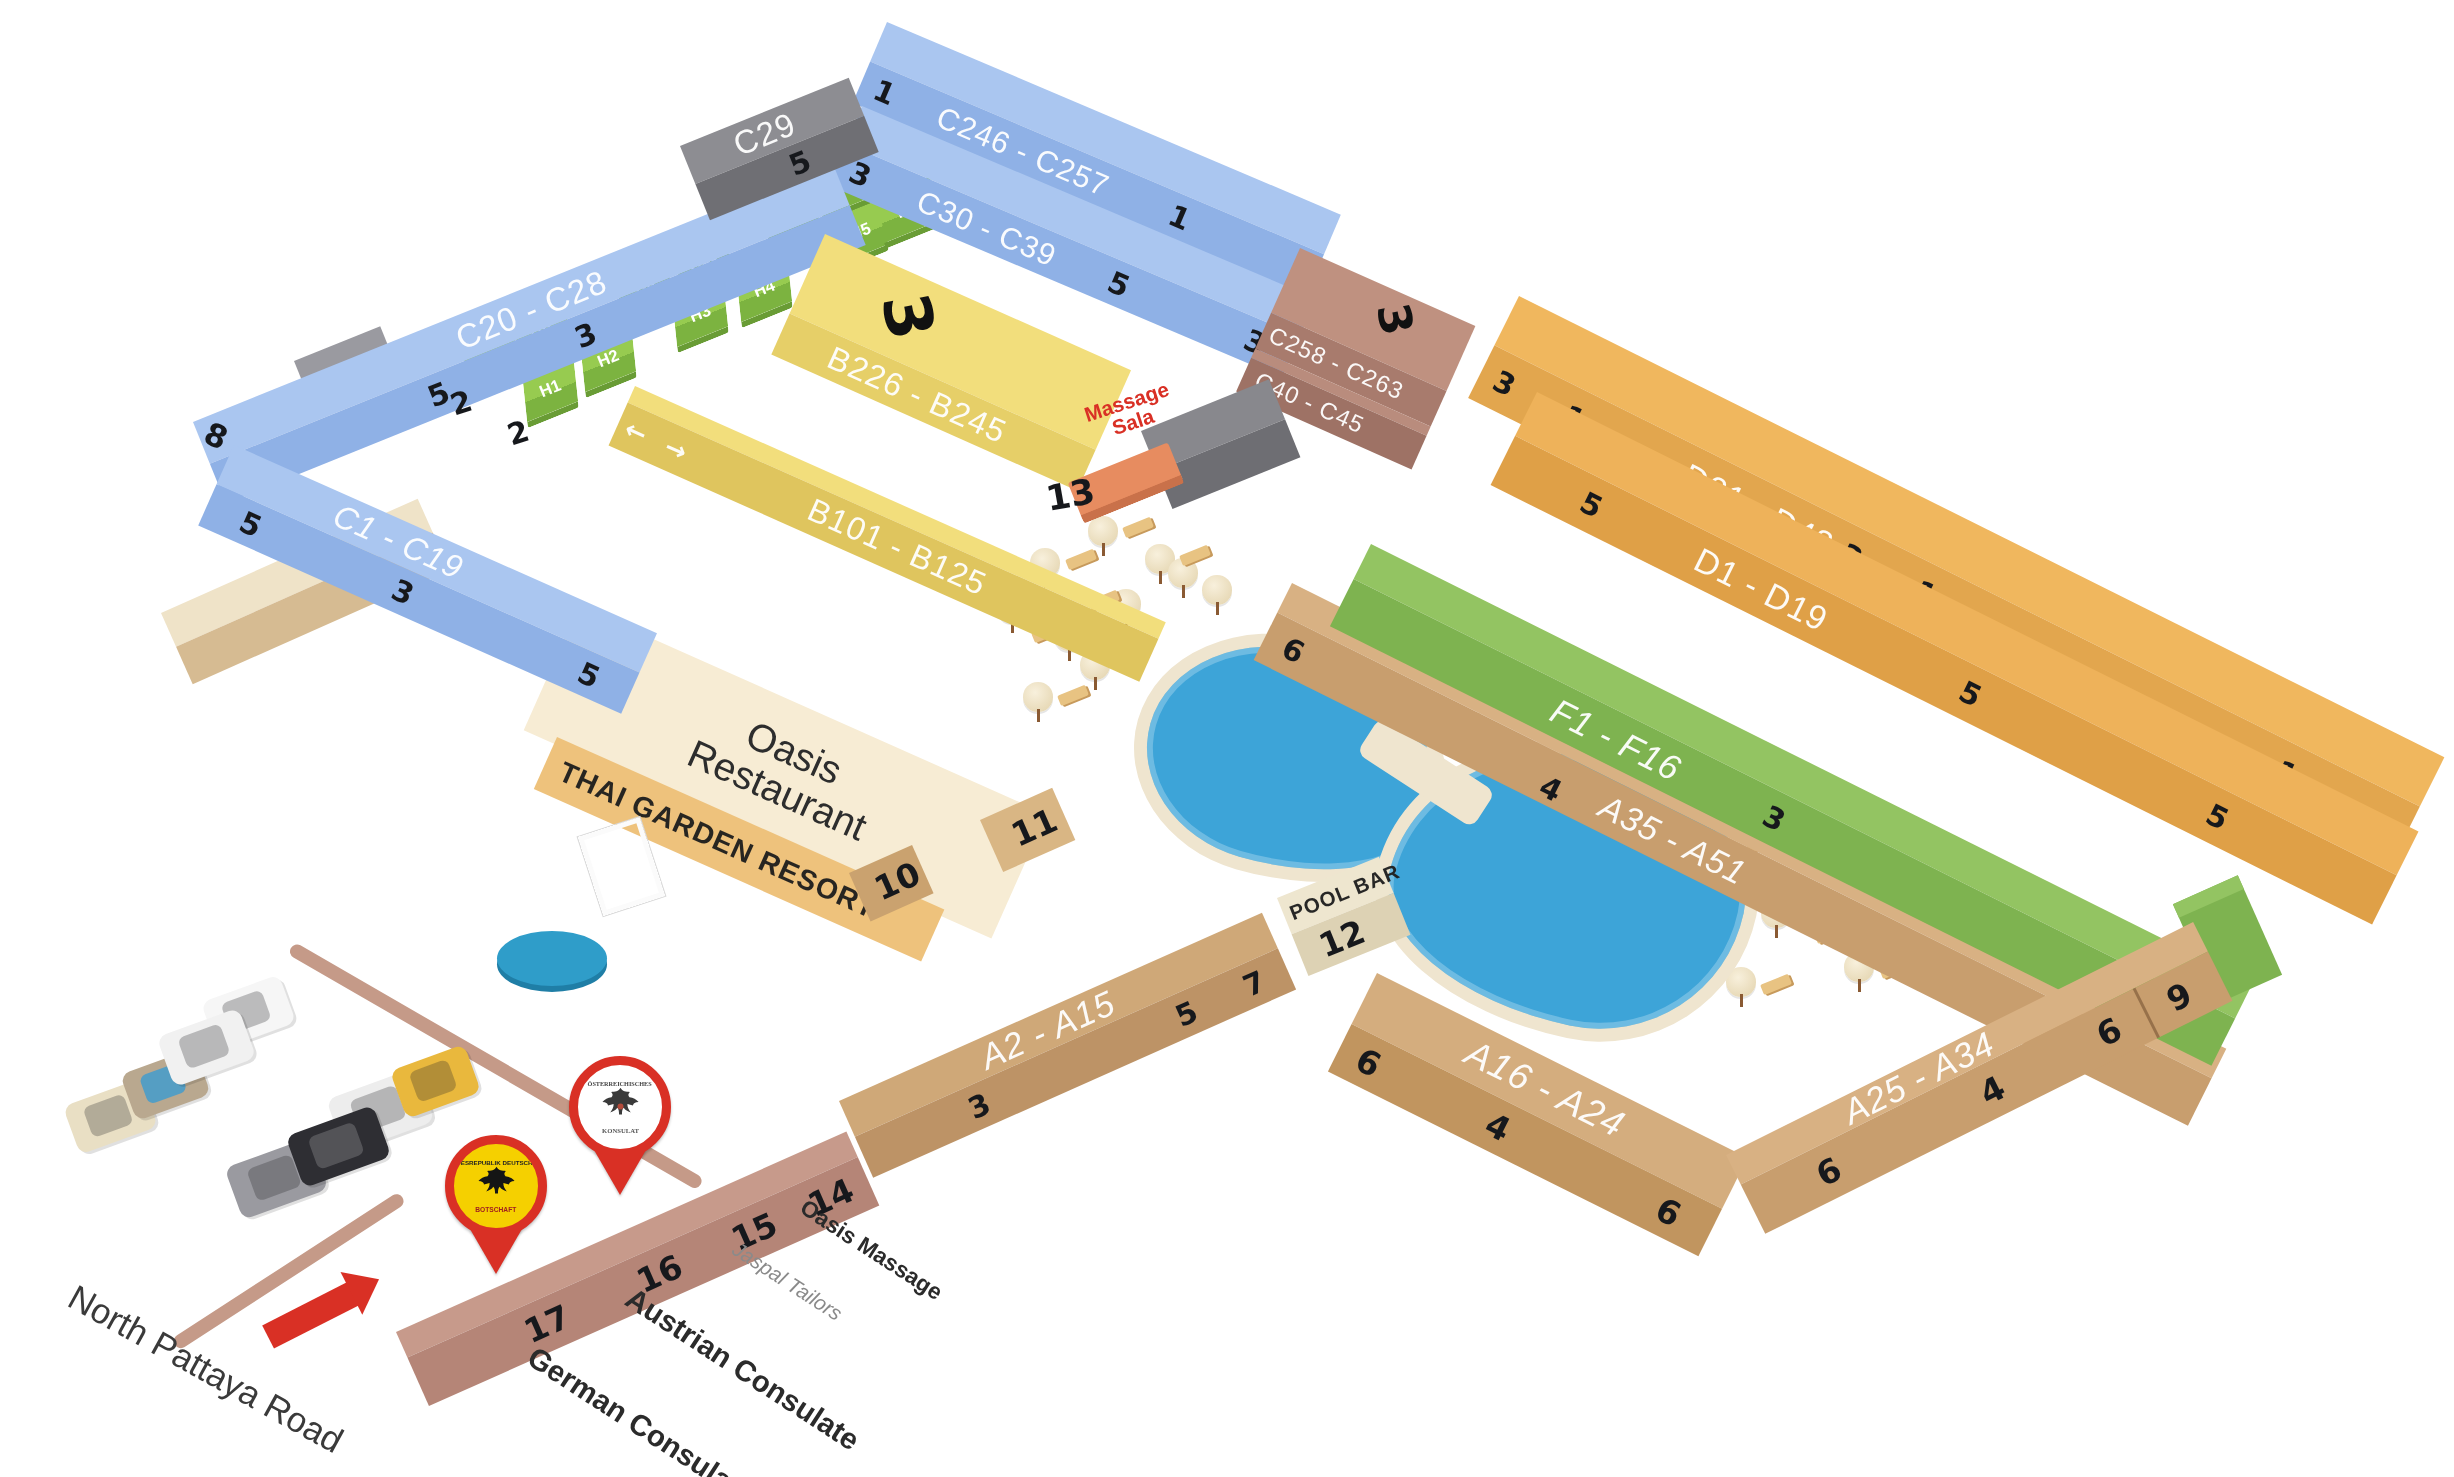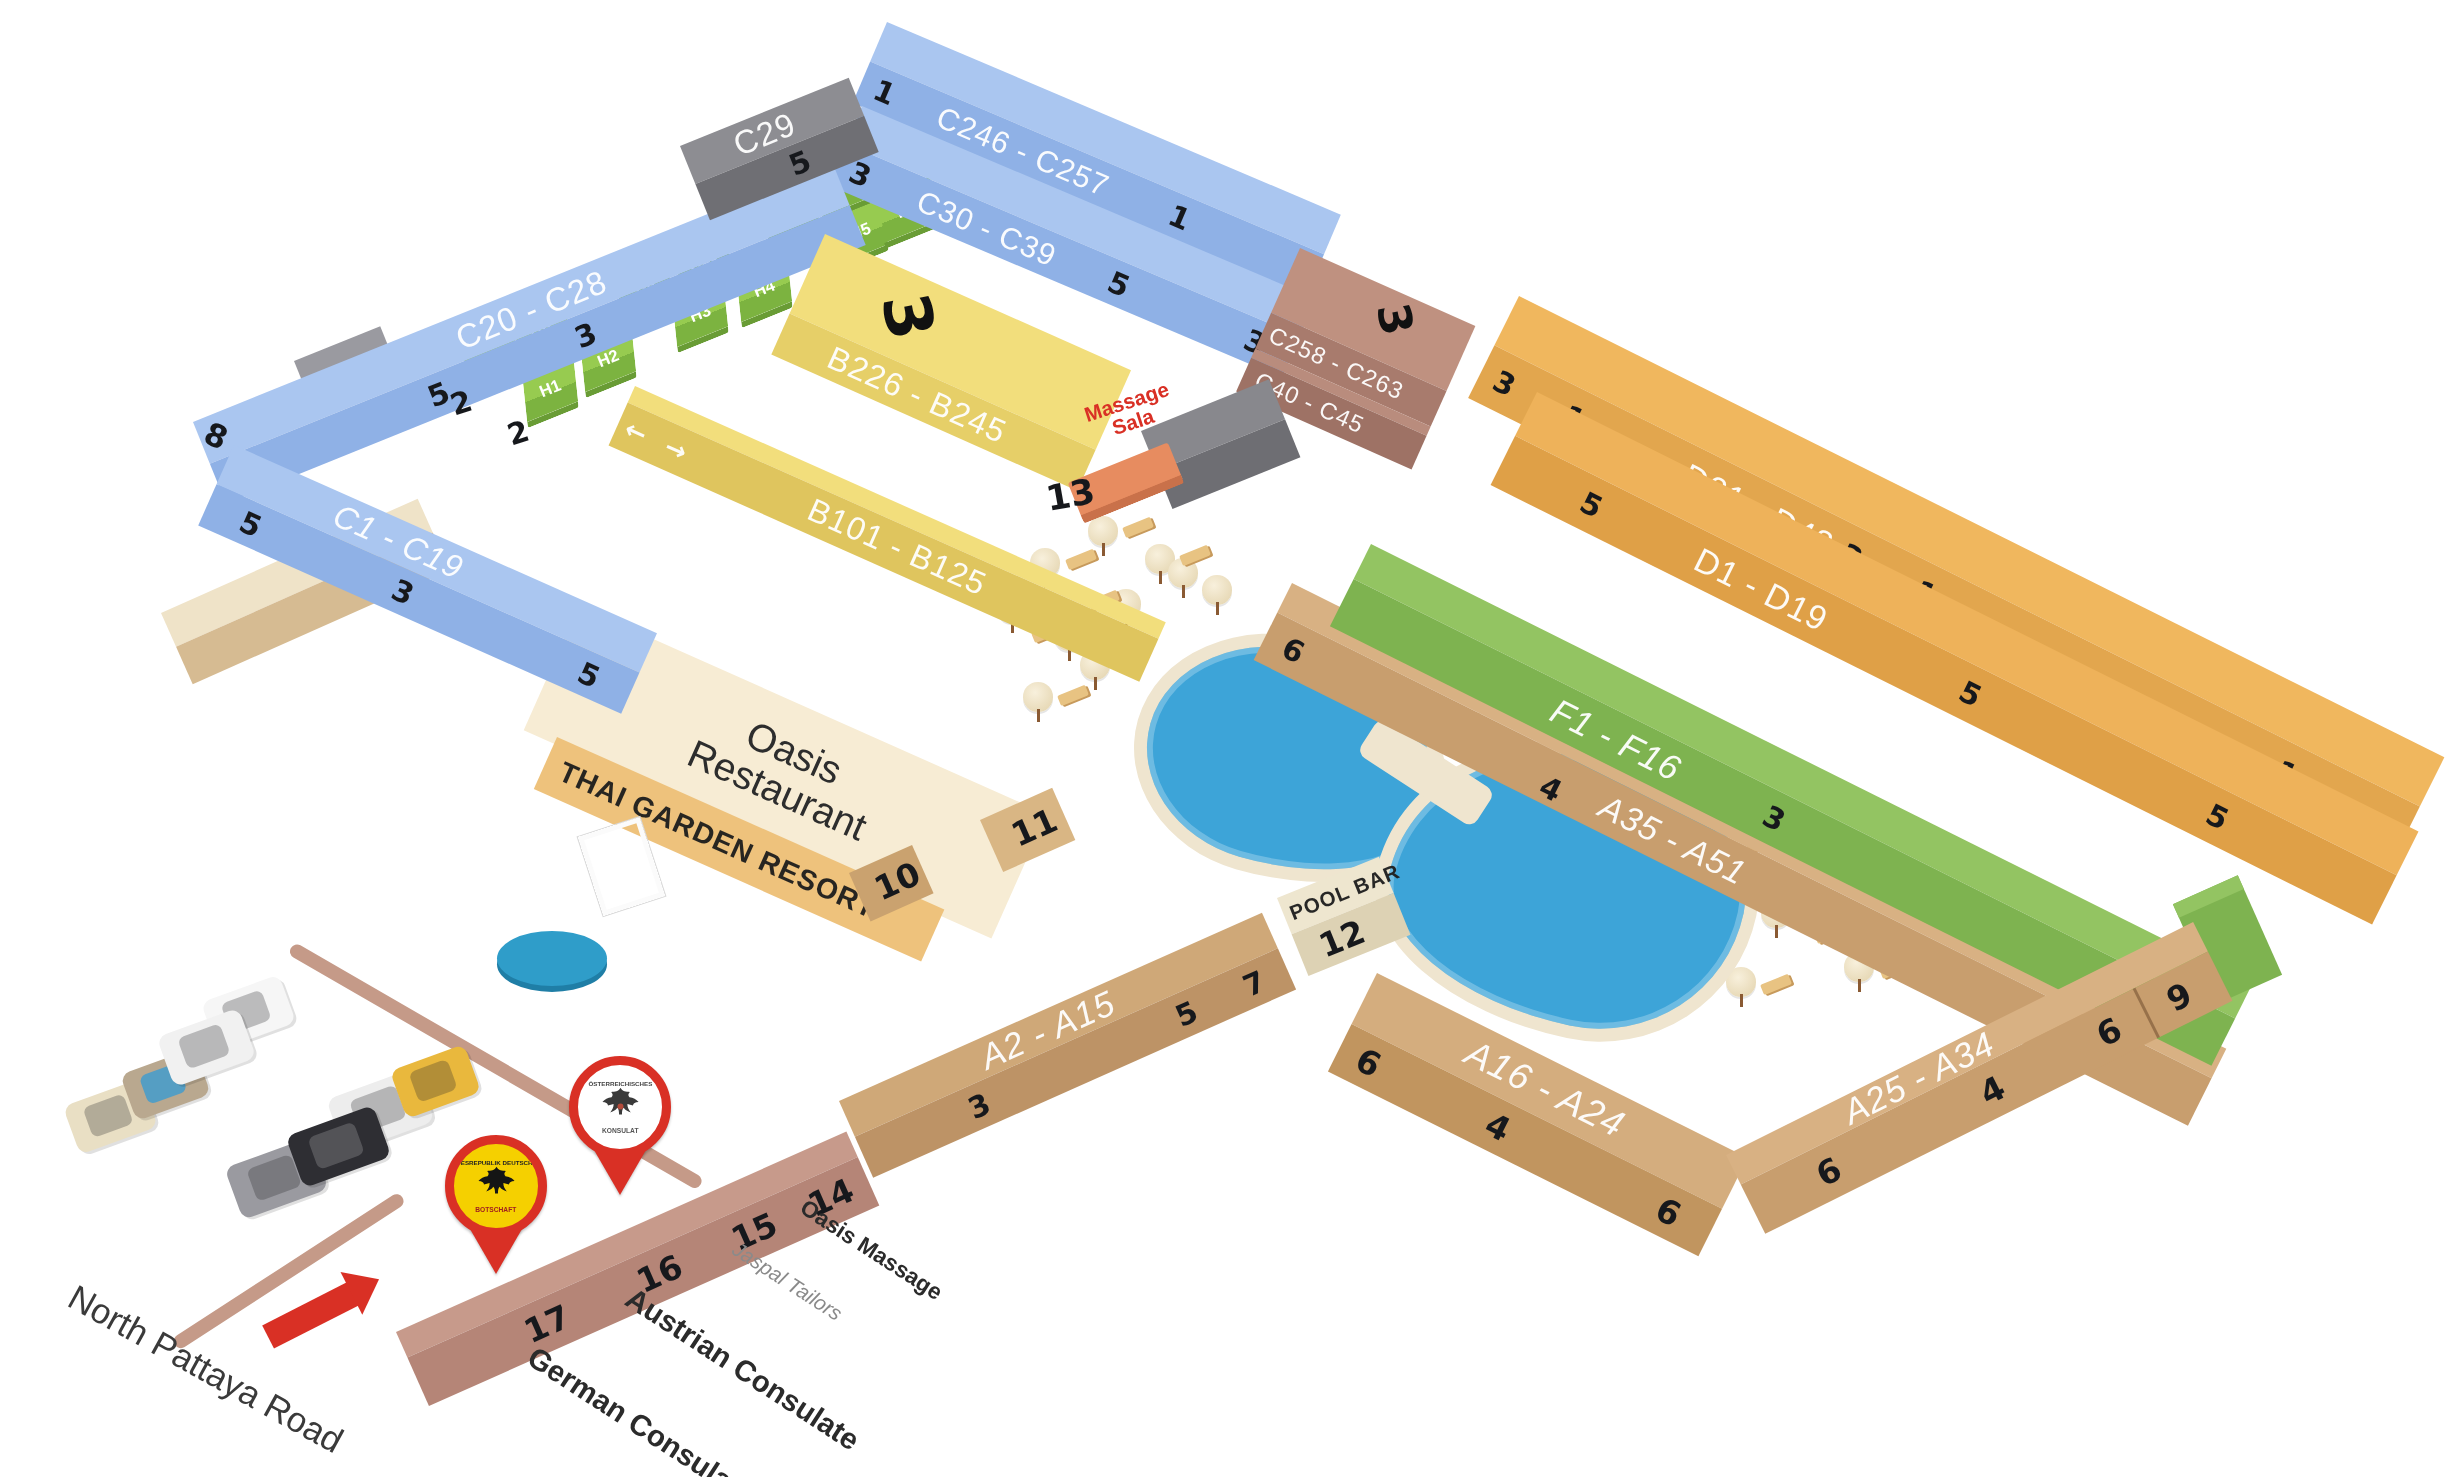--- a/index.html
+++ b/index.html
@@ -379,21 +379,21 @@
       <div class="ringtext">BUNDESREPUBLIK DEUTSCHLAND</div>
       <svg width="45" height="41" viewBox="0 0 24 22" style="margin:-1px 0;">
         <path fill="#151515" d="M12 1c-1 2-3 2.2-5 2.2 1 1 1 2 .2 2.8-2 .2-3.7 1-4.9 2.6 1.8 0 2.9.8 3 1.8l3-.8c.1 1.8-.8 3-1.8 4.6 1.8-.8 2.8-1 3.8-2.5.8.9.9 1.9.9 3.6h1.6c0-1.7.1-2.7.9-3.6 1 1.5 2 1.7 3.8 2.5-1-1.6-1.9-2.8-1.8-4.6l3 .8c.1-1 1.2-1.8 3-1.8-1.2-1.6-2.9-2.4-4.9-2.6-.8-.8-.8-1.8.2-2.8-2 0-4-.2-5-2.2z"></path>
       </svg>
       <div class="bottomtext">BOTSCHAFT</div>
     </div>
     <div class="tail"></div>
   </div>
 
   <div class="pin" style="left:569px;top:1056px;">
-    <div class="head" style="background:#ffffff;">
+    <div class="head" style="background:#ffffff;font-family:Liberation Serif, serif;">
       <div class="ringtext" style="color:#444;">ÖSTERREICHISCHES</div>
       <svg width="45" height="41" viewBox="0 0 24 22" style="margin:-1px 0;">
         <path fill="#3a3a3a" d="M12 1c-1 2-3 2.2-5 2.2 1 1 1 2 .2 2.8-2 .2-3.7 1-4.9 2.6 1.8 0 2.9.8 3 1.8l3-.8c.1 1.8-.8 3-1.8 4.6 1.8-.8 2.8-1 3.8-2.5.8.9.9 1.9.9 3.6h1.6c0-1.7.1-2.7.9-3.6 1 1.5 2 1.7 3.8 2.5-1-1.6-1.9-2.8-1.8-4.6l3 .8c.1-1 1.2-1.8 3-1.8-1.2-1.6-2.9-2.4-4.9-2.6-.8-.8-.8-1.8.2-2.8-2 0-4-.2-5-2.2z"></path>
         <circle cx="12" cy="11" r="1.6" fill="#b24a3a"></circle>
       </svg>
       <div class="bottomtext" style="color:#555;">KONSULAT</div>
     </div>
     <div class="tail"></div>
   </div>
 

